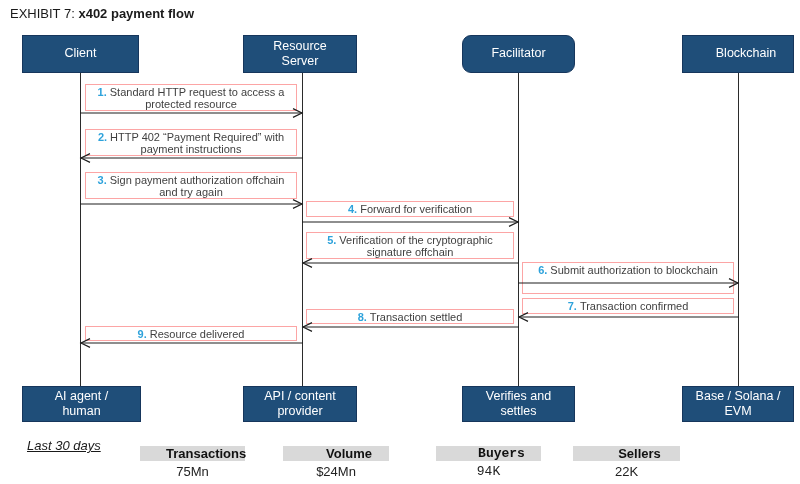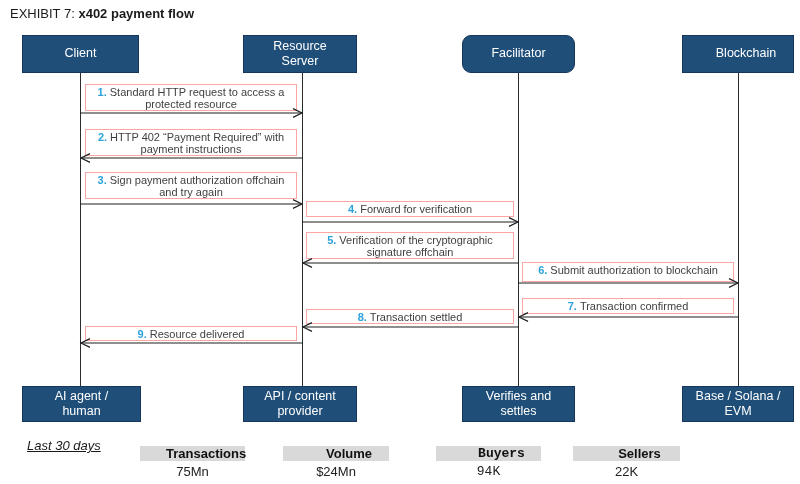--- a/index.html
+++ b/index.html
@@ -104,21 +104,21 @@
   </svg>
 
   <div class="msg two" style="left:306px;top:232px;width:208px;height:27px;">
     <span class="num">5.</span><span>Verification of the cryptographic signature offchain</span>
   </div>
   <svg class="arrow" style="left:301px;top:256px;" width="219" height="14" viewBox="0 0 219 14">
     <line x1="2" y1="7" x2="218" y2="7"></line>
       <polyline points="11,2.6 2,7 11,11.4"></polyline>
   </svg>
 
-  <div class="msg one" style="left:522px;top:262px;width:212px;height:20px;">
+  <div class="msg one" style="left:522px;top:262px;width:212px;height:32px;">
     <span class="num">6.</span><span>Submit authorization to blockchain</span>
   </div>
   <svg class="arrow" style="left:517px;top:276px;" width="223" height="14" viewBox="0 0 223 14">
     <line x1="1" y1="7" x2="221" y2="7"></line>
       <polyline points="212,2.6 221,7 212,11.4"></polyline>
   </svg>
 
   <div class="msg one" style="left:522px;top:298px;width:212px;height:16px;">
     <span class="num">7.</span><span>Transaction confirmed</span>
   </div>

